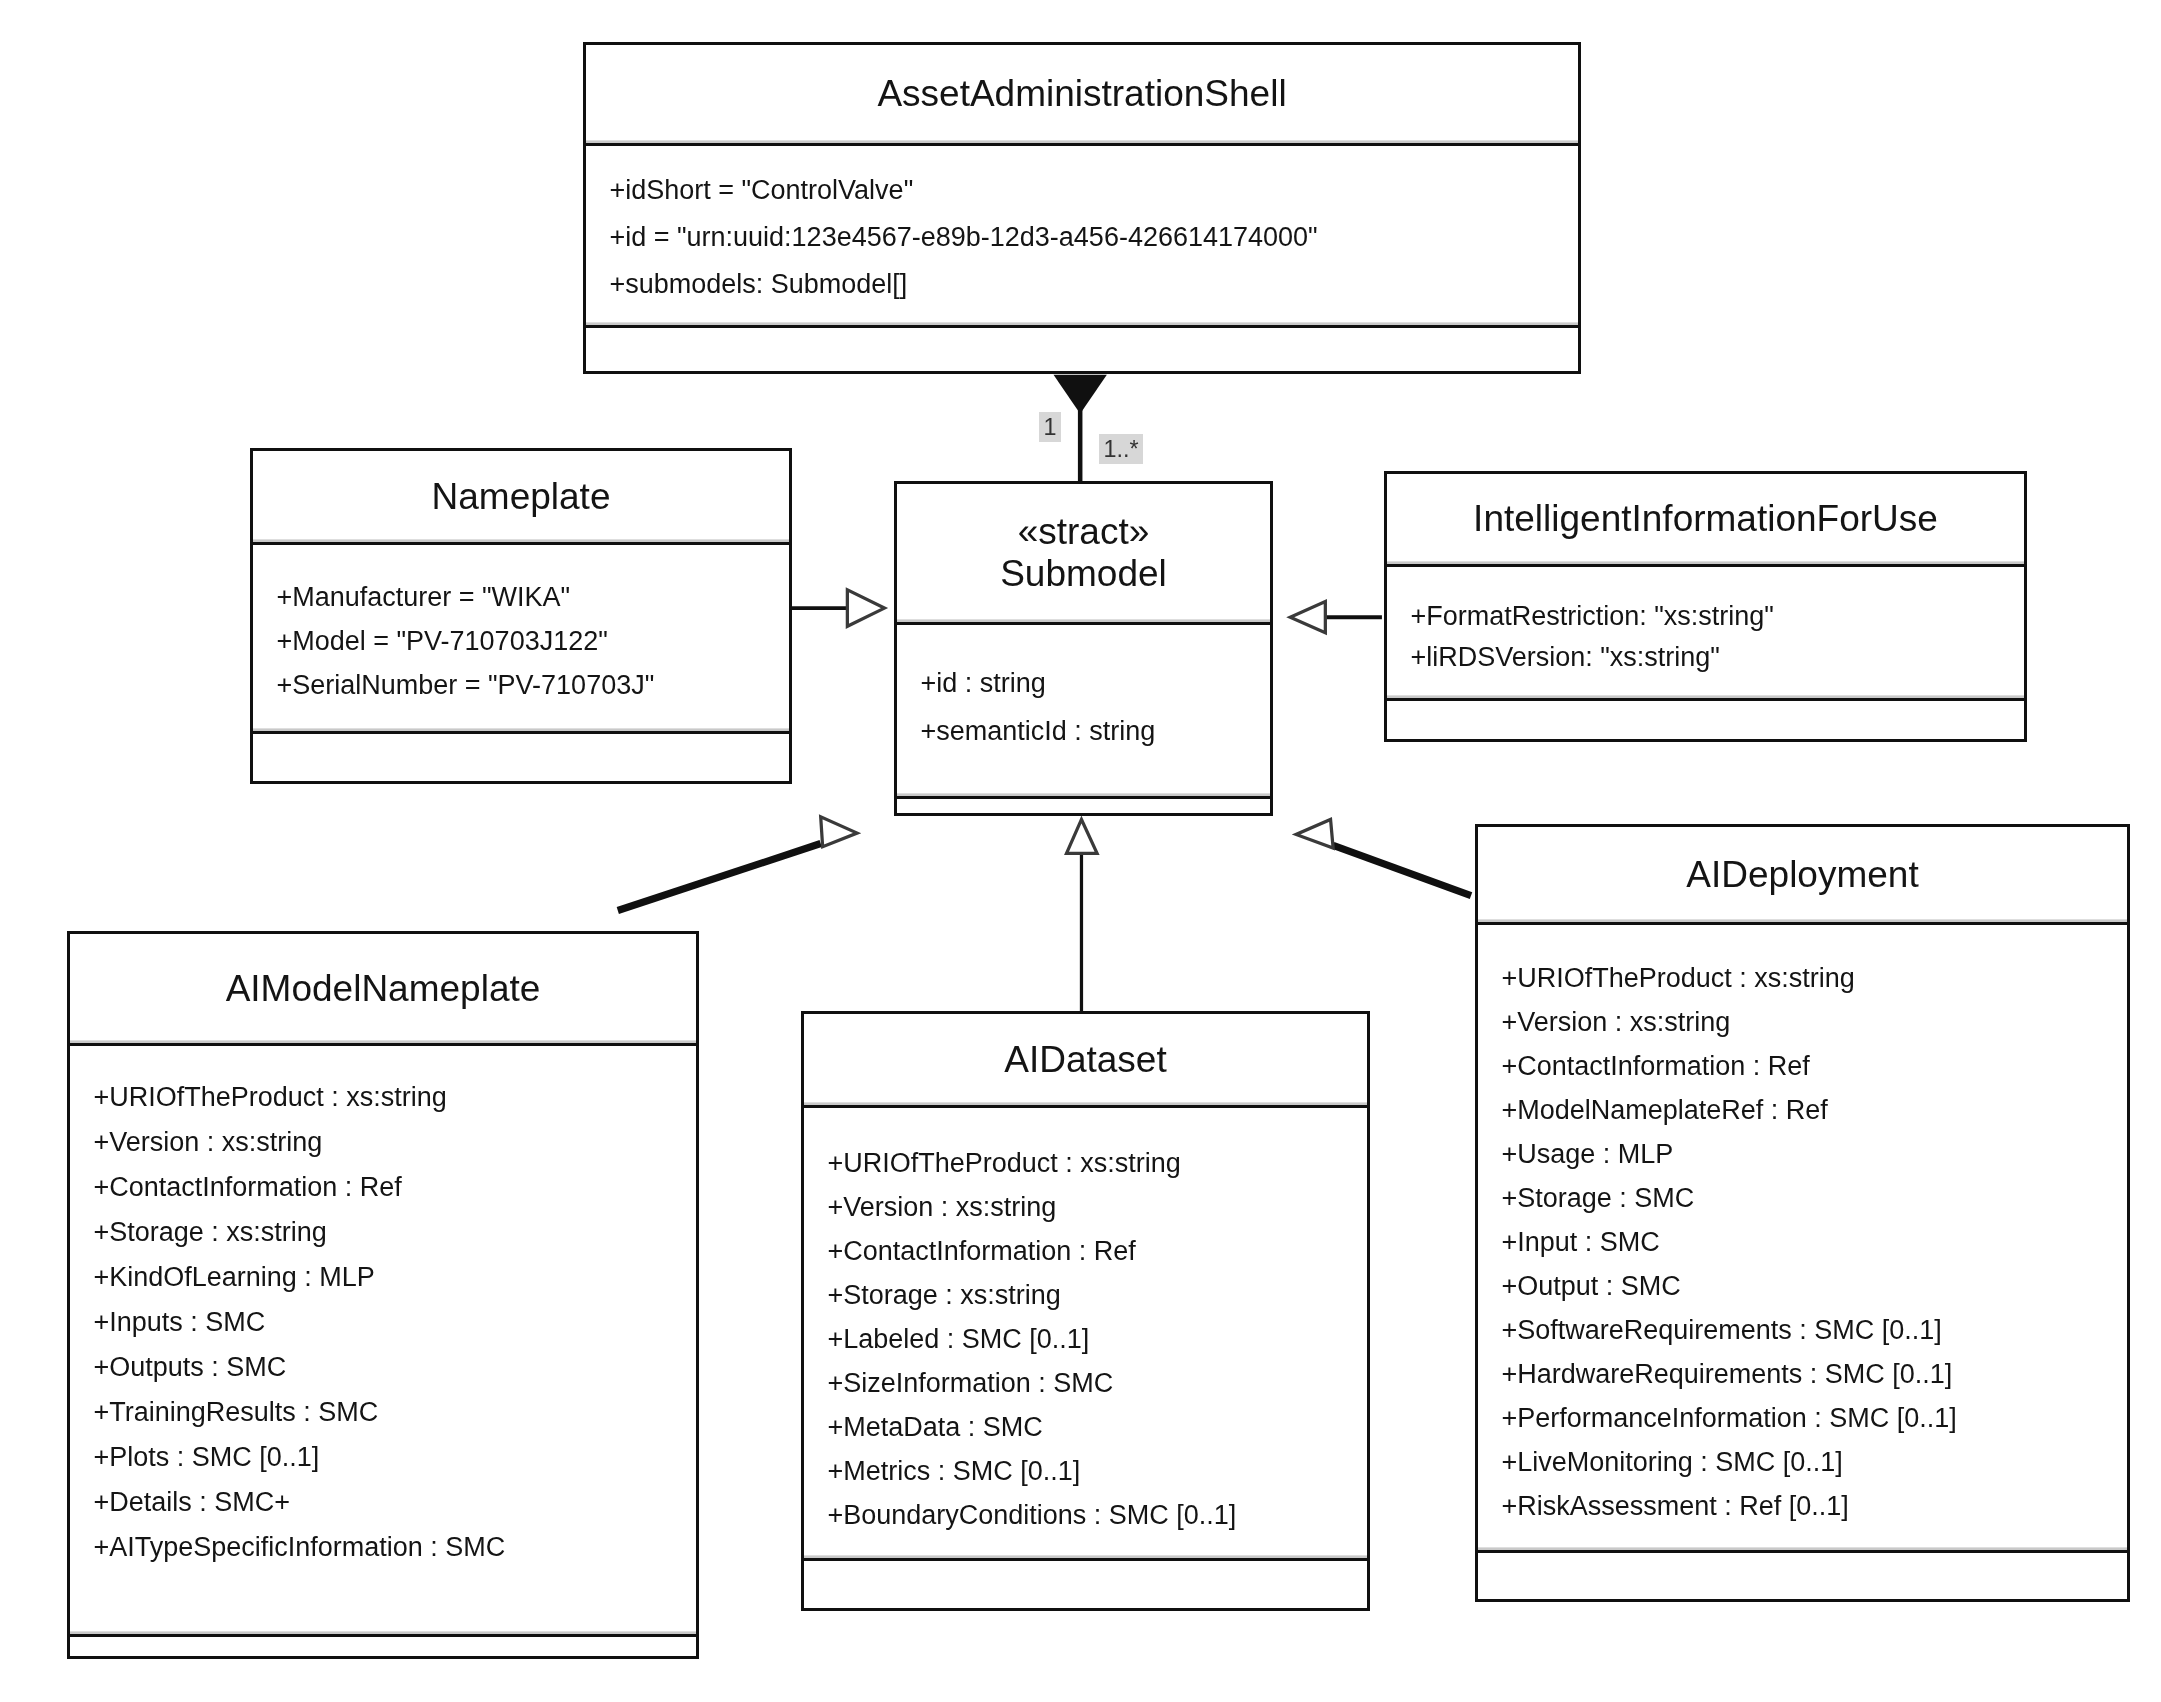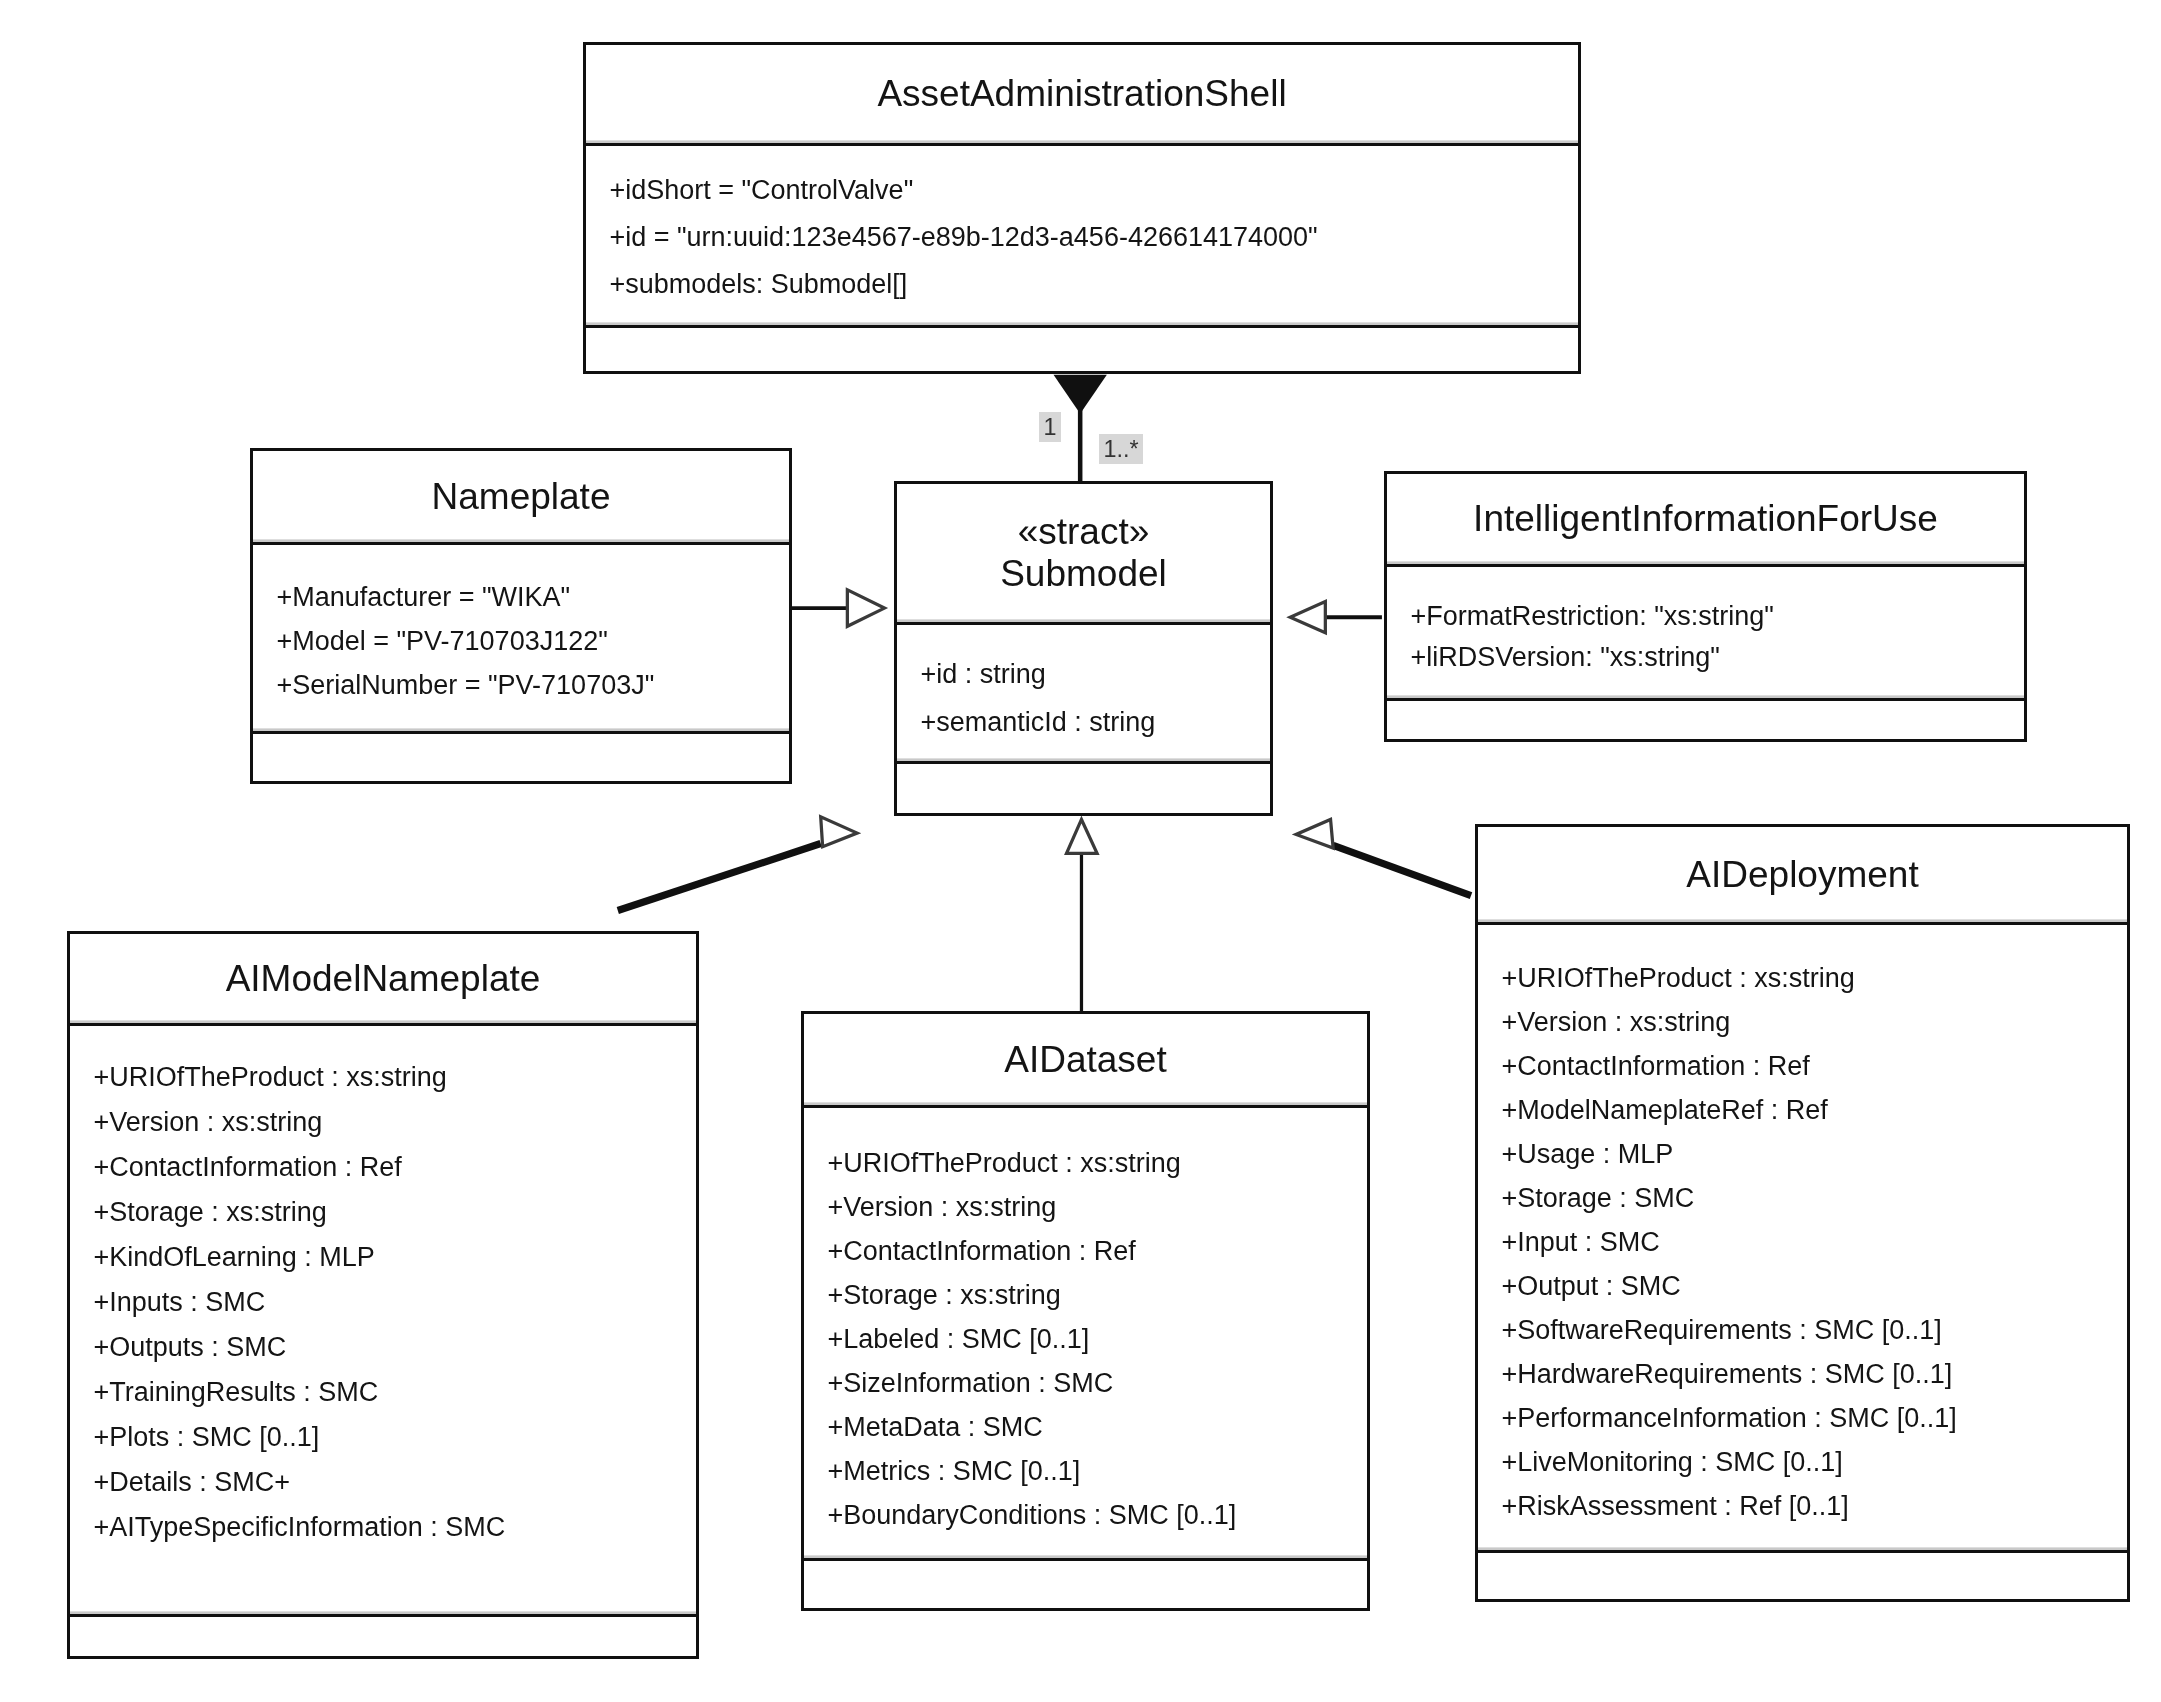--- a/index.html
+++ b/index.html
@@ -97,40 +97,40 @@
       <div class="uml-attr">+SerialNumber = "PV-710703J"</div>
     </div>
     <div class="uml-footer"></div>
   </div>
 
   <div class="uml-class" style="left:894px; top:481px; width:379px; height:335px;">
     <div class="uml-title" style="height:138px;">
       <div>«stract»</div>
       <div>Submodel</div>
     </div>
-    <div class="uml-attrs" style="height:139px; padding-top:25px; line-height:48px;">
+    <div class="uml-attrs" style="height:174px; padding-top:34px; line-height:48px;">
       <div class="uml-attr">+id : string</div>
       <div class="uml-attr">+semanticId : string</div>
     </div>
     <div class="uml-footer"></div>
   </div>
 
   <div class="uml-class" style="left:1384px; top:471px; width:643px; height:271px;">
     <div class="uml-title" style="height:90px;">
       <div>IntelligentInformationForUse</div>
     </div>
     <div class="uml-attrs" style="height:134px; padding-top:29px; line-height:41px;">
       <div class="uml-attr">+FormatRestriction: "xs:string"</div>
       <div class="uml-attr">+liRDSVersion: "xs:string"</div>
     </div>
     <div class="uml-footer"></div>
   </div>
 
   <div class="uml-class" style="left:67px; top:931px; width:632px; height:728px;">
-    <div class="uml-title" style="height:89px;justify-content:center;">
+    <div class="uml-title" style="height:109px;justify-content:center;">
       <div>AIModelNameplate</div>
     </div>
     <div class="uml-attrs" style="height:591px; padding-top:29px; line-height:45px;">
       <div class="uml-attr">+URIOfTheProduct : xs:string</div>
       <div class="uml-attr">+Version : xs:string</div>
       <div class="uml-attr">+ContactInformation : Ref</div>
       <div class="uml-attr">+Storage : xs:string</div>
       <div class="uml-attr">+KindOfLearning : MLP</div>
       <div class="uml-attr">+Inputs : SMC</div>
       <div class="uml-attr">+Outputs : SMC</div>

